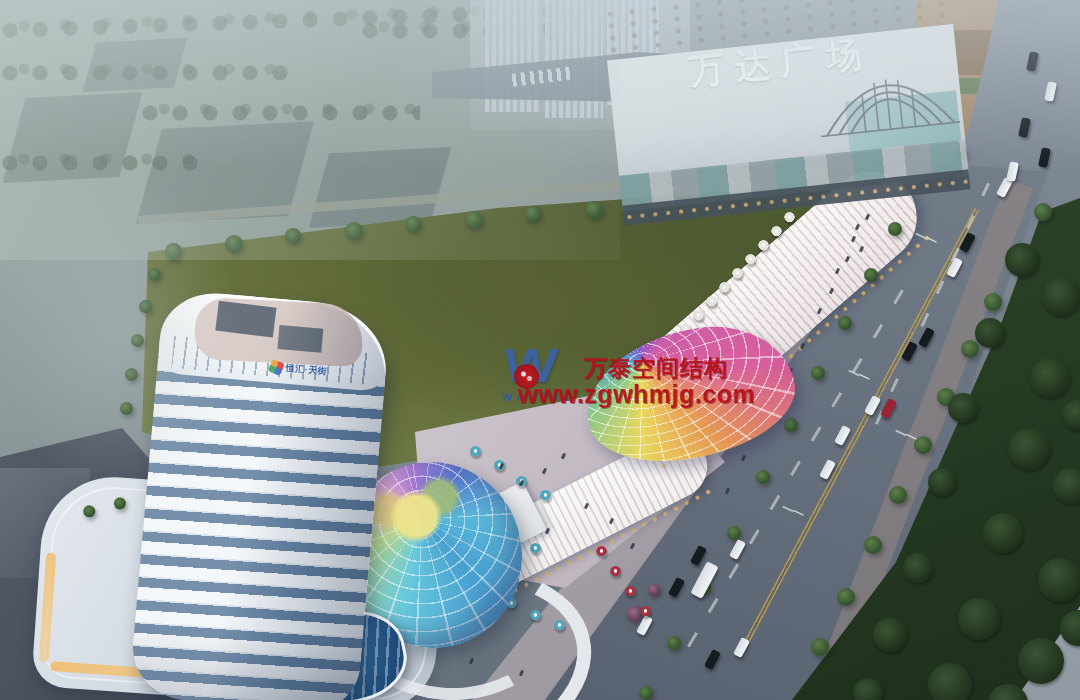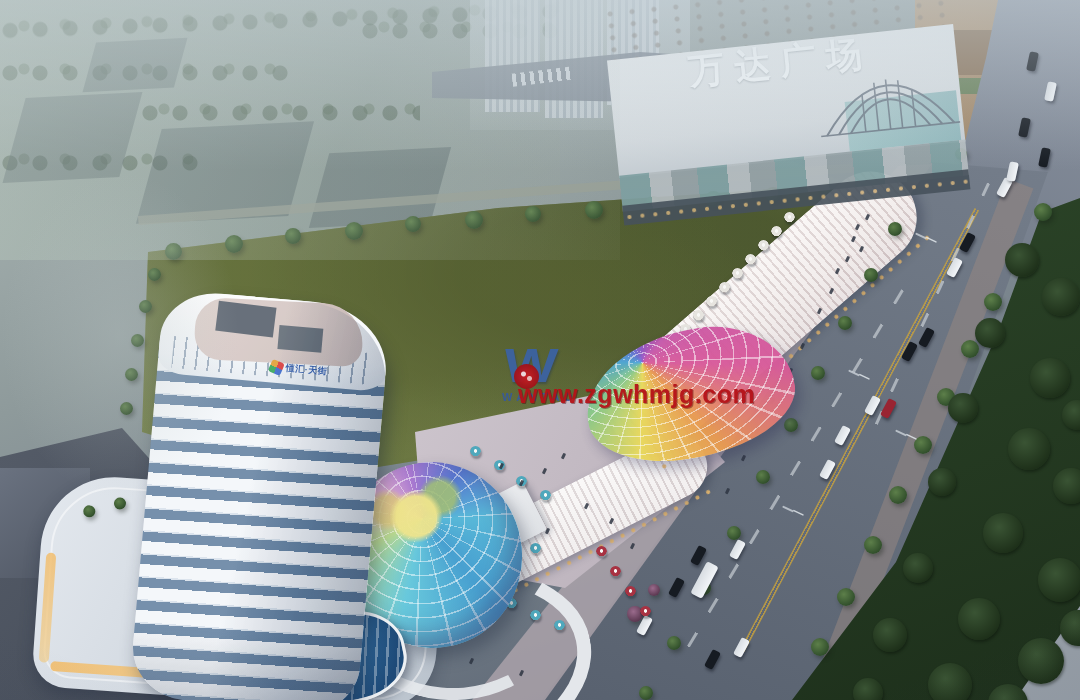--- a/index.html
+++ b/index.html
@@ -382,16 +382,17 @@
 
   <div class="abs" style="left:0;top:0;width:1080px;height:170px;z-index:39;background:linear-gradient(180deg,rgba(198,210,218,.55),rgba(198,210,218,0));"></div>
   <div class="abs" style="left:0;top:0;width:620px;height:260px;z-index:39;background:linear-gradient(105deg,rgba(190,202,198,.4),rgba(190,202,198,.05));"></div>
   <div class="abs" style="left:0;top:170px;width:240px;height:330px;z-index:39;background:radial-gradient(ellipse,rgba(185,195,195,.35),transparent 70%);"></div>
   <div class="abs" style="left:0;top:0;width:1080px;height:700px;z-index:41;background:radial-gradient(130% 115% at 48% 42%,transparent 55%,rgba(50,60,80,.22) 100%);"></div>
 
   <div class="abs" id="wm">
     <div class="abs wl">W</div>
     <div class="abs seal"></div>
     <div class="abs sub">WANTAO</div>
+    <div class="abs cmp">万泰空间结构</div>
     <div class="abs url">www.zgwhmjg.com</div>
   </div>
 
 </div>
 
 </body></html>

